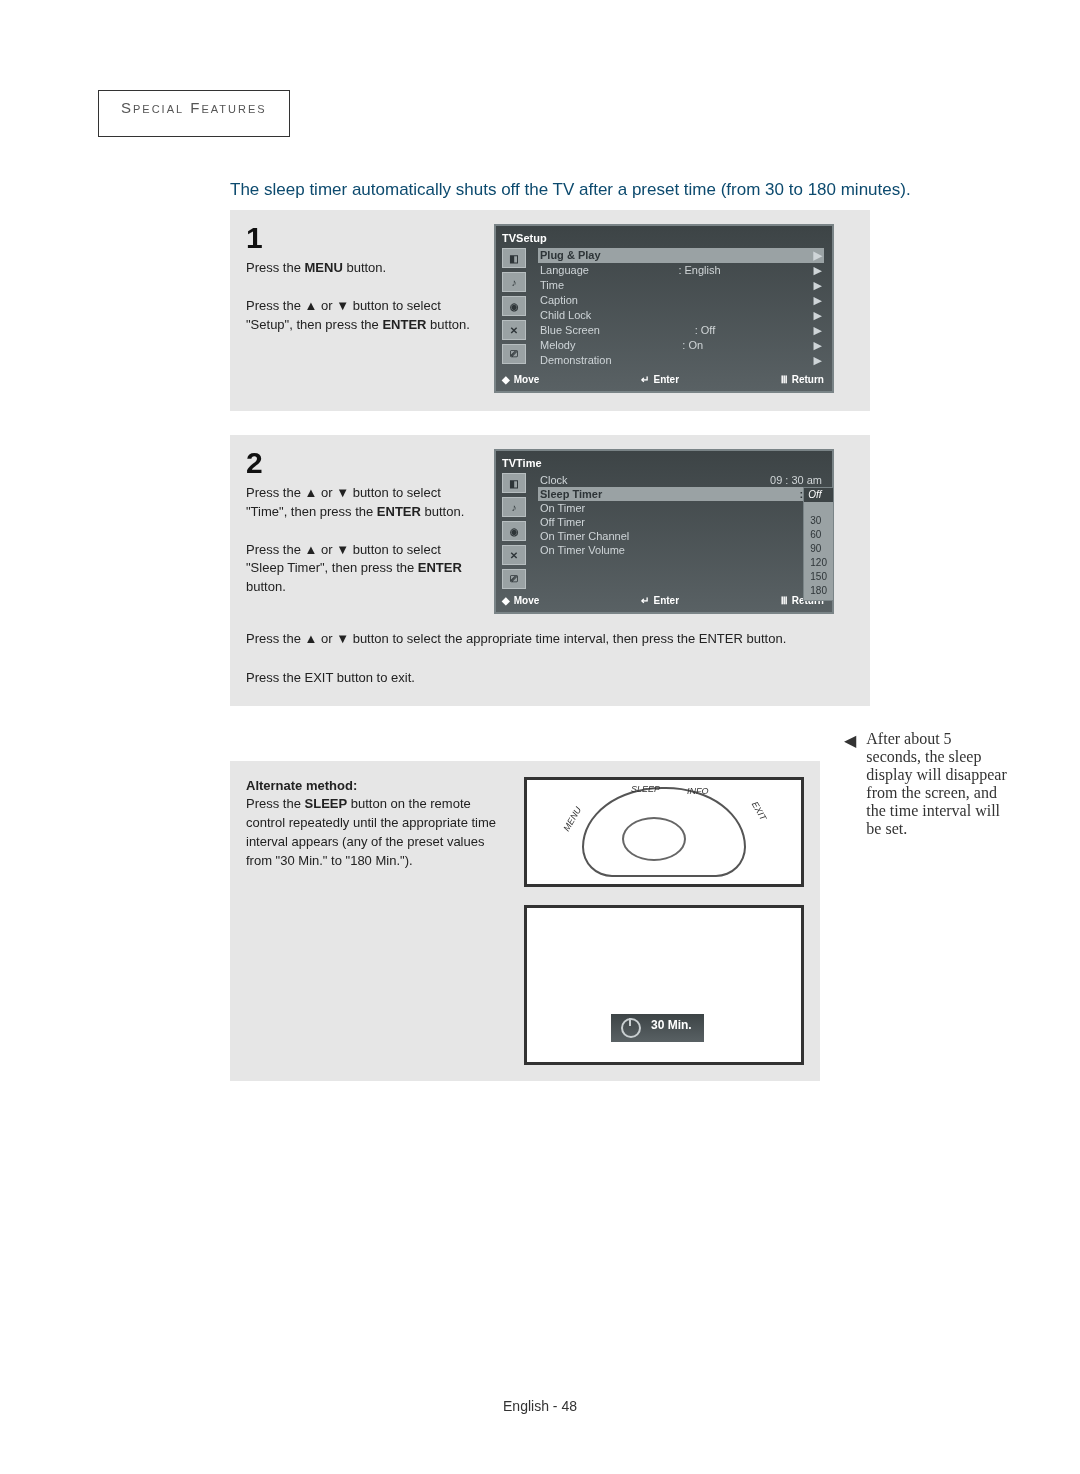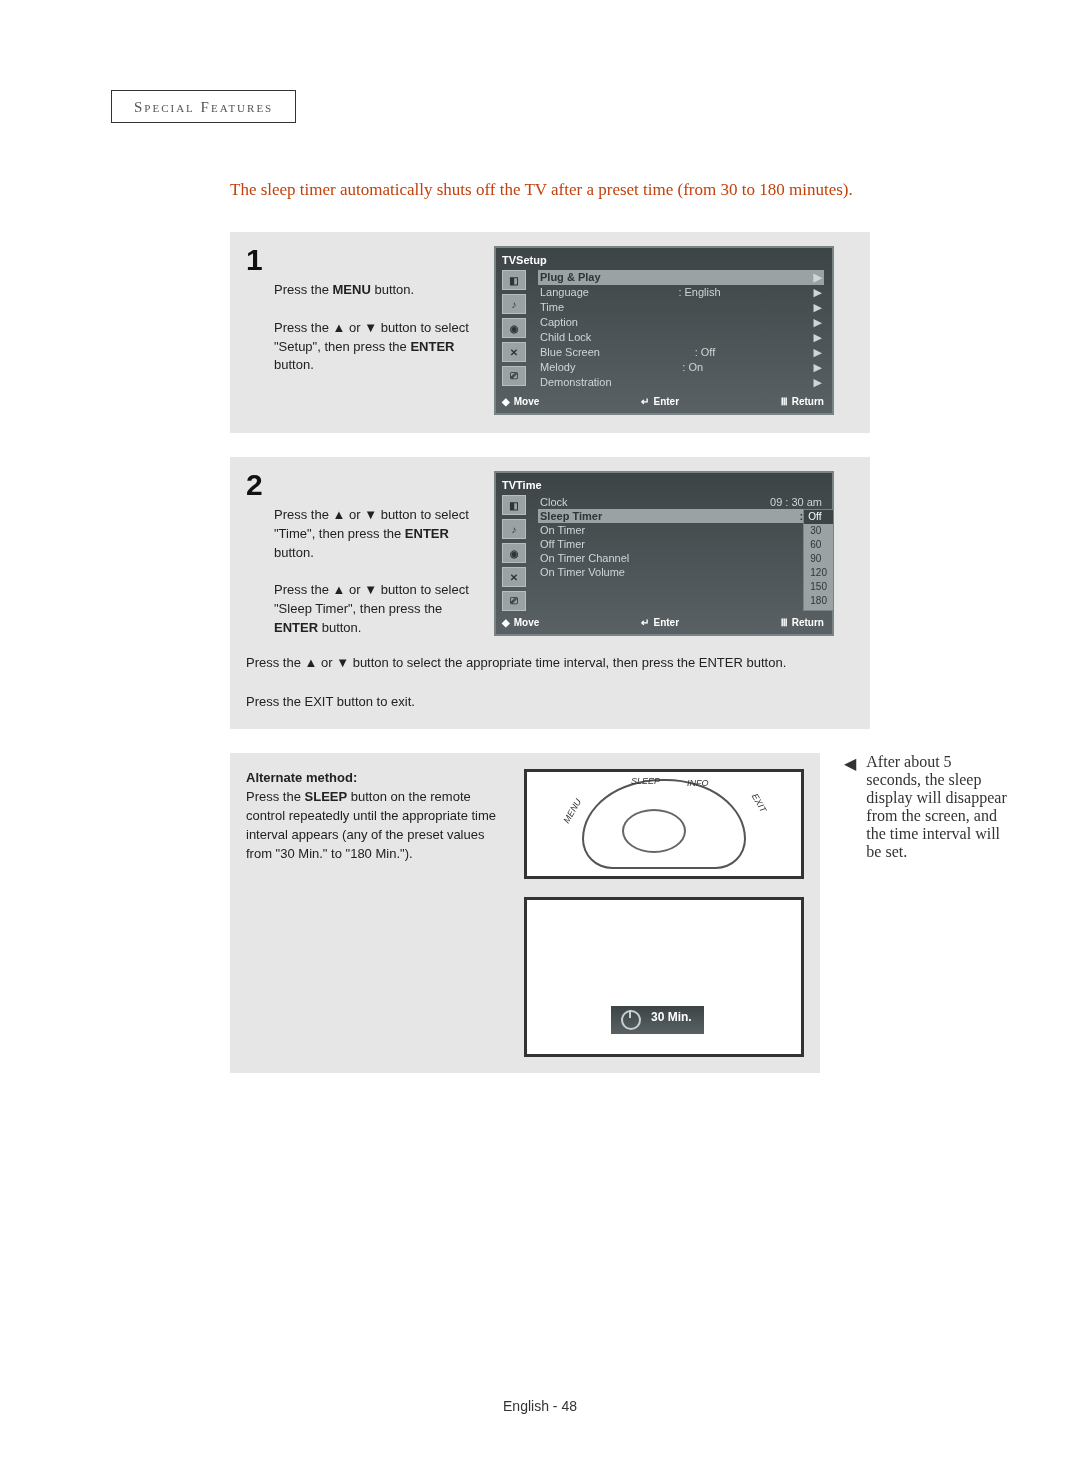--- a/index.html
+++ b/index.html
@@ -12,47 +12,47 @@
   }
   .page {
     width: 1080px;
     height: 1474px;
     position: relative;
     box-sizing: border-box;
     padding: 90px 80px 50px 80px;
   }
   .section-tab {
     position: absolute;
-    left: 111px;
+    left: 98px;
     top: 90px;
     border: 1.5px solid #333;
-    padding: 8px 22px 6px 22px;
-    font-family: Liberation Serif, serif;
+    padding: 8px 22px 20px 22px;
+    font-family: Liberation Sans, sans-serif;
     font-variant: small-caps;
     letter-spacing: 2px;
     font-size: 15px;
     color: #555;
   }
   .content {
     margin-left: 150px;
     margin-top: 90px;
     width: 780px;
   }
   .h2 {
     font-family: Arial, Helvetica, sans-serif;
     font-weight: 800;
     font-size: 27px;
     color: #222;
     margin: 0 0 14px 0;
   }
   .lead {
-    font-family: Liberation Serif, serif;
+    font-family: Liberation Sans, sans-serif;
     font-size: 17px;
-    color: #c2410c;
-    margin-bottom: 32px;
+    color: #0c4a6e;
+    margin-bottom: 10px;
   }
   .step-block {
     background: #e6e6e6;
     padding: 14px 16px 18px 16px;
     margin-bottom: 24px;
     width: 640px;
     box-sizing: border-box;
     font-family: Arial, Helvetica, sans-serif;
     font-size: 13px;
     color: #222;
@@ -71,21 +71,20 @@
   .step-num {
     font-size: 30px;
     font-weight: 900;
     font-family: Arial Black, Arial, sans-serif;
     color: #111;
     line-height: 0.9;
   }
   .step-text {
     margin-top: 8px;
     line-height: 1.45;
-    margin-left: 28px;
   }
   .step-text .bold { font-weight: 700; }
   .osd {
     width: 340px;
     background: linear-gradient(#3d4446,#596164);
     border: 2px solid #7a8487;
     color: #cfd5d8;
     font-family: Arial, sans-serif;
     font-size: 11px;
     padding: 6px 8px 6px 6px;
@@ -130,21 +129,21 @@
   .osd-footer span { display:flex; align-items:center; gap:4px; font-size:10px;}
   .drop {
     position:relative;
   }
   .drop-list {
     position:absolute; right:-10px; top:14px;
     background:#9aa2a4; color:#2e3538;
     font-size:10px; padding:2px 6px; line-height:1.4;
     border:1px solid #7a8487;
   }
-  .drop-list .sel { background:#3d4446; color:#fff; padding:0 4px; margin:-2px -6px 0 -6px;}
+  .drop-list .sel { background:#3d4446; color:#fff; padding:0 4px; margin:-2px -6px 12px -6px;font-style:italic;}
   .step-extra {
     margin-top: 15px;
     line-height:1.5;
   }
 
   .alt-row {
     display:flex;
     gap:24px;
     align-items:flex-start;
     width: 100%;
@@ -154,20 +153,21 @@
   }
   .alt-block {
     background: #e6e6e6;
     padding: 16px 16px 16px 16px;
     box-sizing: border-box;
     font-family: Arial, sans-serif;
     font-size:13px;
     display:flex;
     gap: 18px;
     align-items:flex-start;
+    margin-top:31px;
   }
   .alt-text { width: 260px; line-height:1.45; }
   .alt-text .bold { font-weight:700; }
   .alt-imgs { display:flex; flex-direction:column; gap:18px; }
   .remote-diagram {
     width: 280px; height: 110px;
     border: 3px solid #333;
     box-sizing:border-box;
     background:#fff;
     position:relative;

